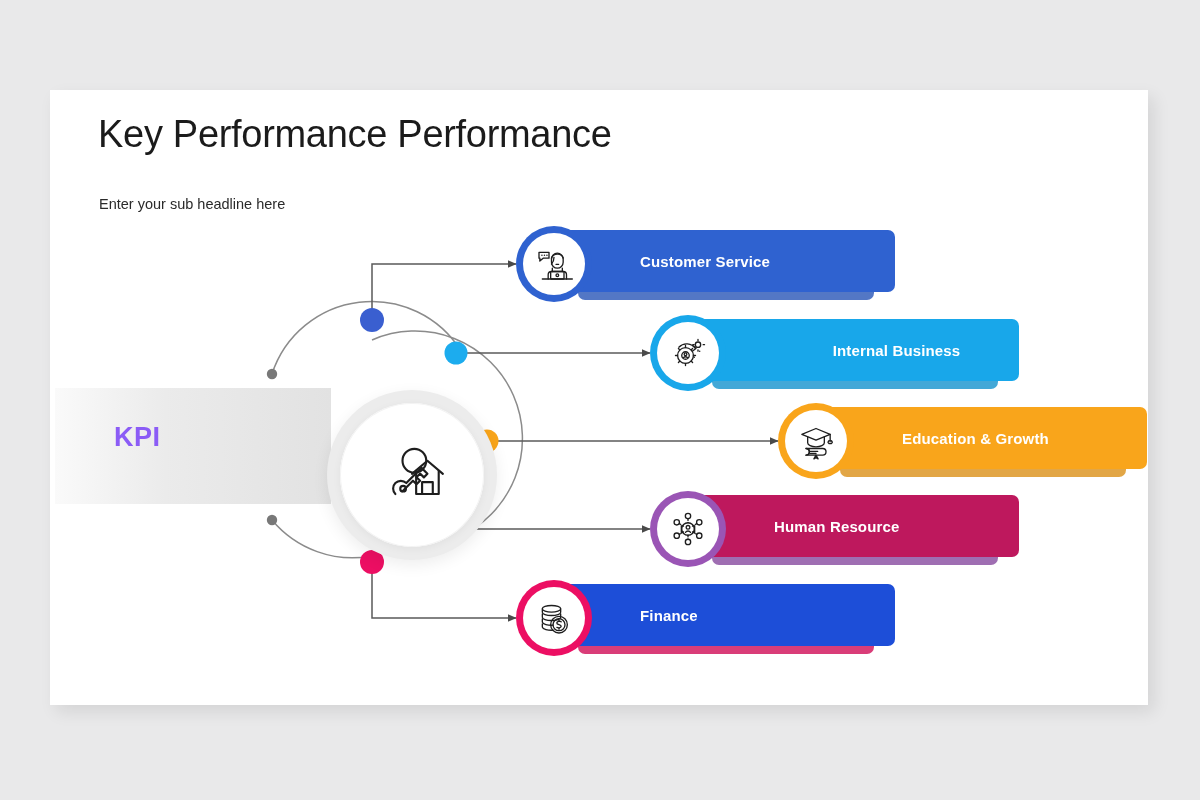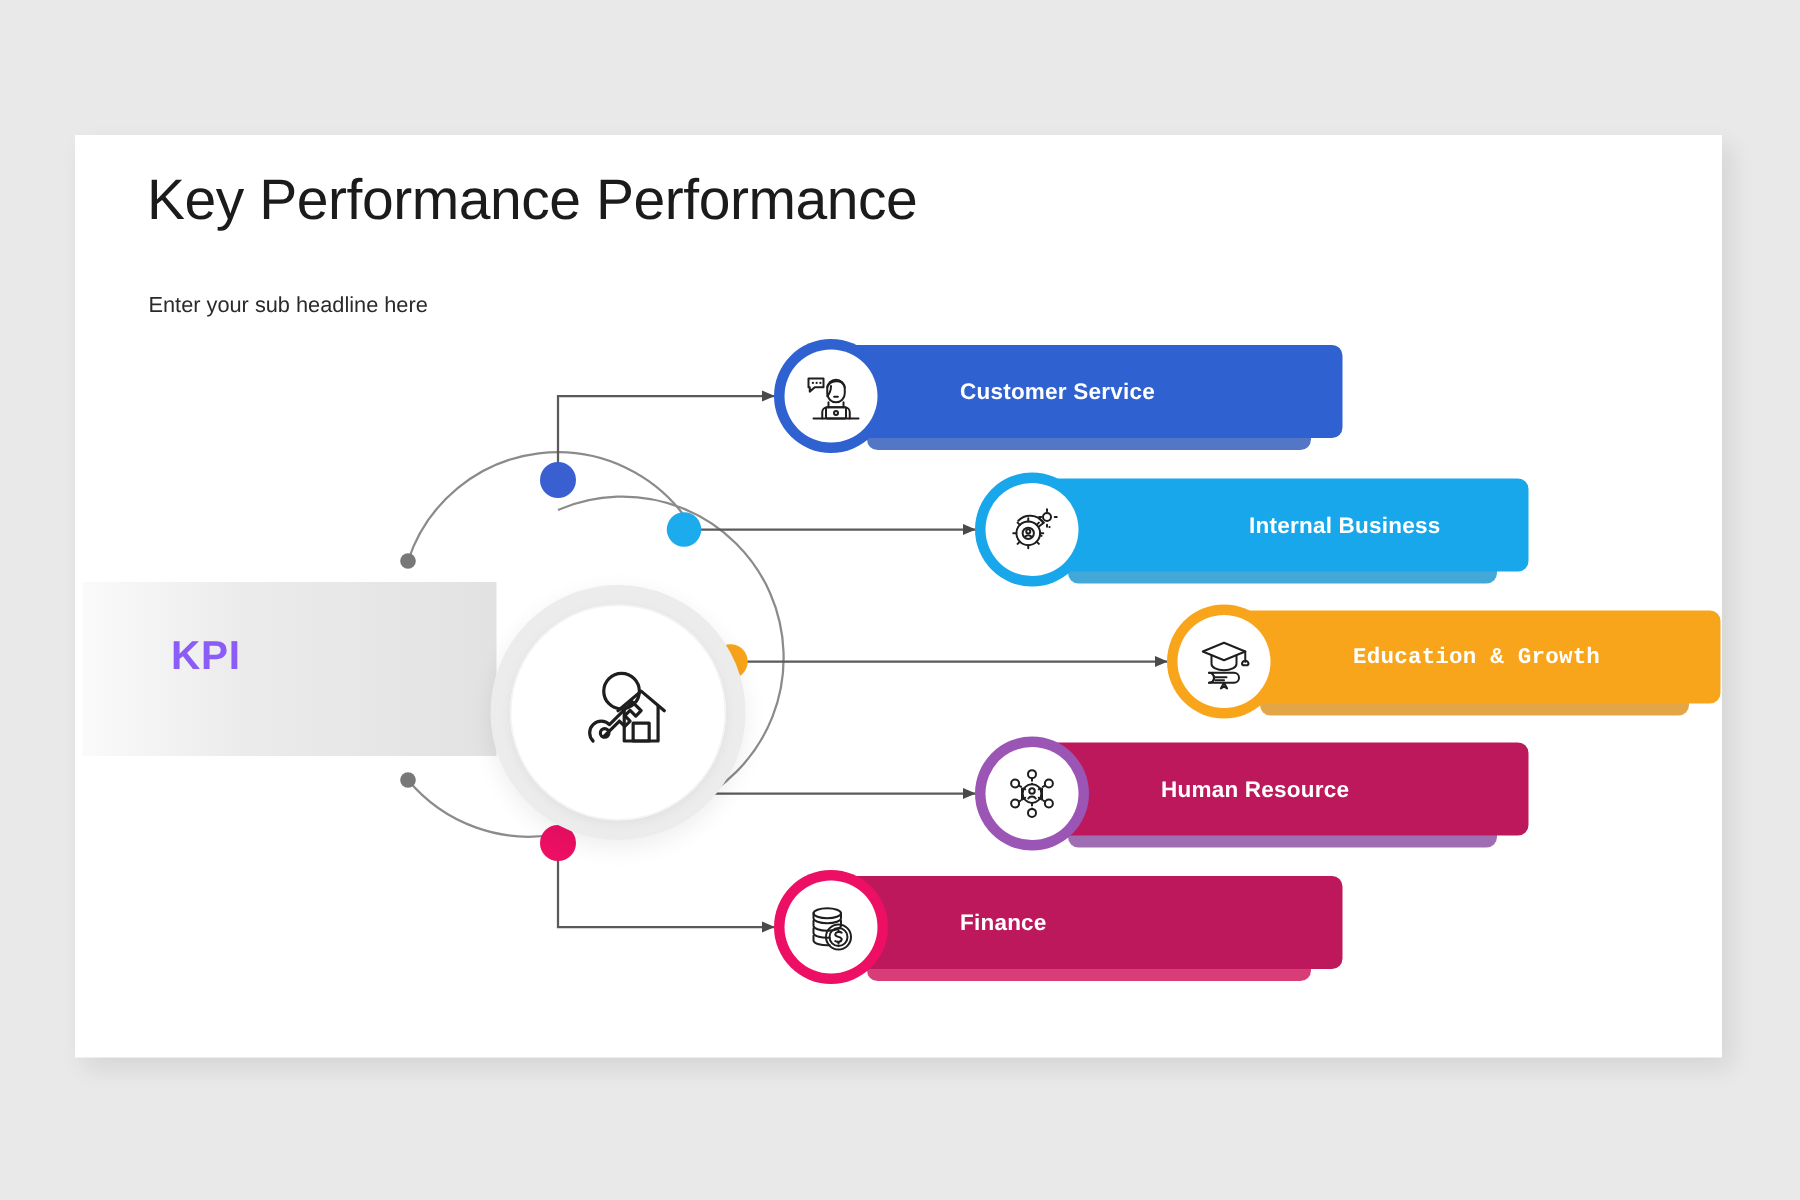--- a/index.html
+++ b/index.html
@@ -206,21 +206,21 @@
             <path d="M36 9.4 v-1.6 M36 20.2 v1.6 M31.4 14 h-1.6 M42.2 14 h1.6"></path>
             <circle cx="38" cy="22" r="0.9" fill="#1e1e1e" stroke="none"></circle>
             <circle cx="31.5" cy="29" r="0.9" fill="#1e1e1e" stroke="none"></circle>
           </svg>
         </div>
       </div>
     </div>
 
     <div class="kpi-row" style="left:728px; top:313px; width:322px;">
       <div class="kpi-bar-shadow" style="width:286px; background:#f9a51b;"></div>
-      <div class="kpi-bar" style="width:321px; background:#f9a51b;font-family:Liberation Mono, monospace;">
+      <div class="kpi-bar" style="width:321px; background:#f9a51b;">
         <span class="kpi-label">Education &amp; Growth</span>
       </div>
       <div class="kpi-badge" style="background:#f9a51b;">
         <div class="kpi-badge-disc">
           <svg viewBox="0 0 48 48" fill="none" stroke="#1e1e1e" stroke-width="1.6" stroke-linecap="round" stroke-linejoin="round">
             <path d="M24 9 L41 16 L24 23 L7 16 z"></path>
             <path d="M14 19 v7 a10 5 0 0 0 20 0 v-7"></path>
             <path d="M41 16 v8"></path>
             <path d="M41 24 a1.6 1.6 0 0 0 -1.6 3 h3.2 a1.6 1.6 0 0 0 -1.6 -3"></path>
             <path d="M12 33 h20 a4 4 0 0 1 0 8 h-20 a4 4 0 0 0 0 -8"></path>
@@ -253,21 +253,21 @@
                      M13.6 17.6 l5 3 M29.4 27.4 l5 3
                      M34.4 17.6 l-5 3 M18.6 27.4 l-5 3"></path>
             <path d="M16 20 v9 M32 20 v9"></path>
           </svg>
         </div>
       </div>
     </div>
 
     <div class="kpi-row" style="left:466px; top:490px; width:332px;">
       <div class="kpi-bar-shadow" style="width:296px; background:#ec0f63;"></div>
-      <div class="kpi-bar" style="width:331px; background:#be185d;">
+      <div class="kpi-bar" style="width:331px; background:#1d4ed8;">
         <span class="kpi-label">Finance</span>
       </div>
       <div class="kpi-badge" style="background:#ec0f63;">
         <div class="kpi-badge-disc">
           <svg viewBox="0 0 48 48" fill="none" stroke="#1e1e1e" stroke-width="1.6" stroke-linecap="round" stroke-linejoin="round">
             <ellipse cx="21" cy="13" rx="11" ry="4"></ellipse>
             <path d="M10 13 v4 a11 4 0 0 0 22 0 v-4"></path>
             <path d="M10 19 v4 a11 4 0 0 0 22 0 v-4"></path>
             <path d="M10 25 v4 a11 4 0 0 0 13 3.6"></path>
             <path d="M10 31 v4 a11 4 0 0 0 13 3.6"></path>

